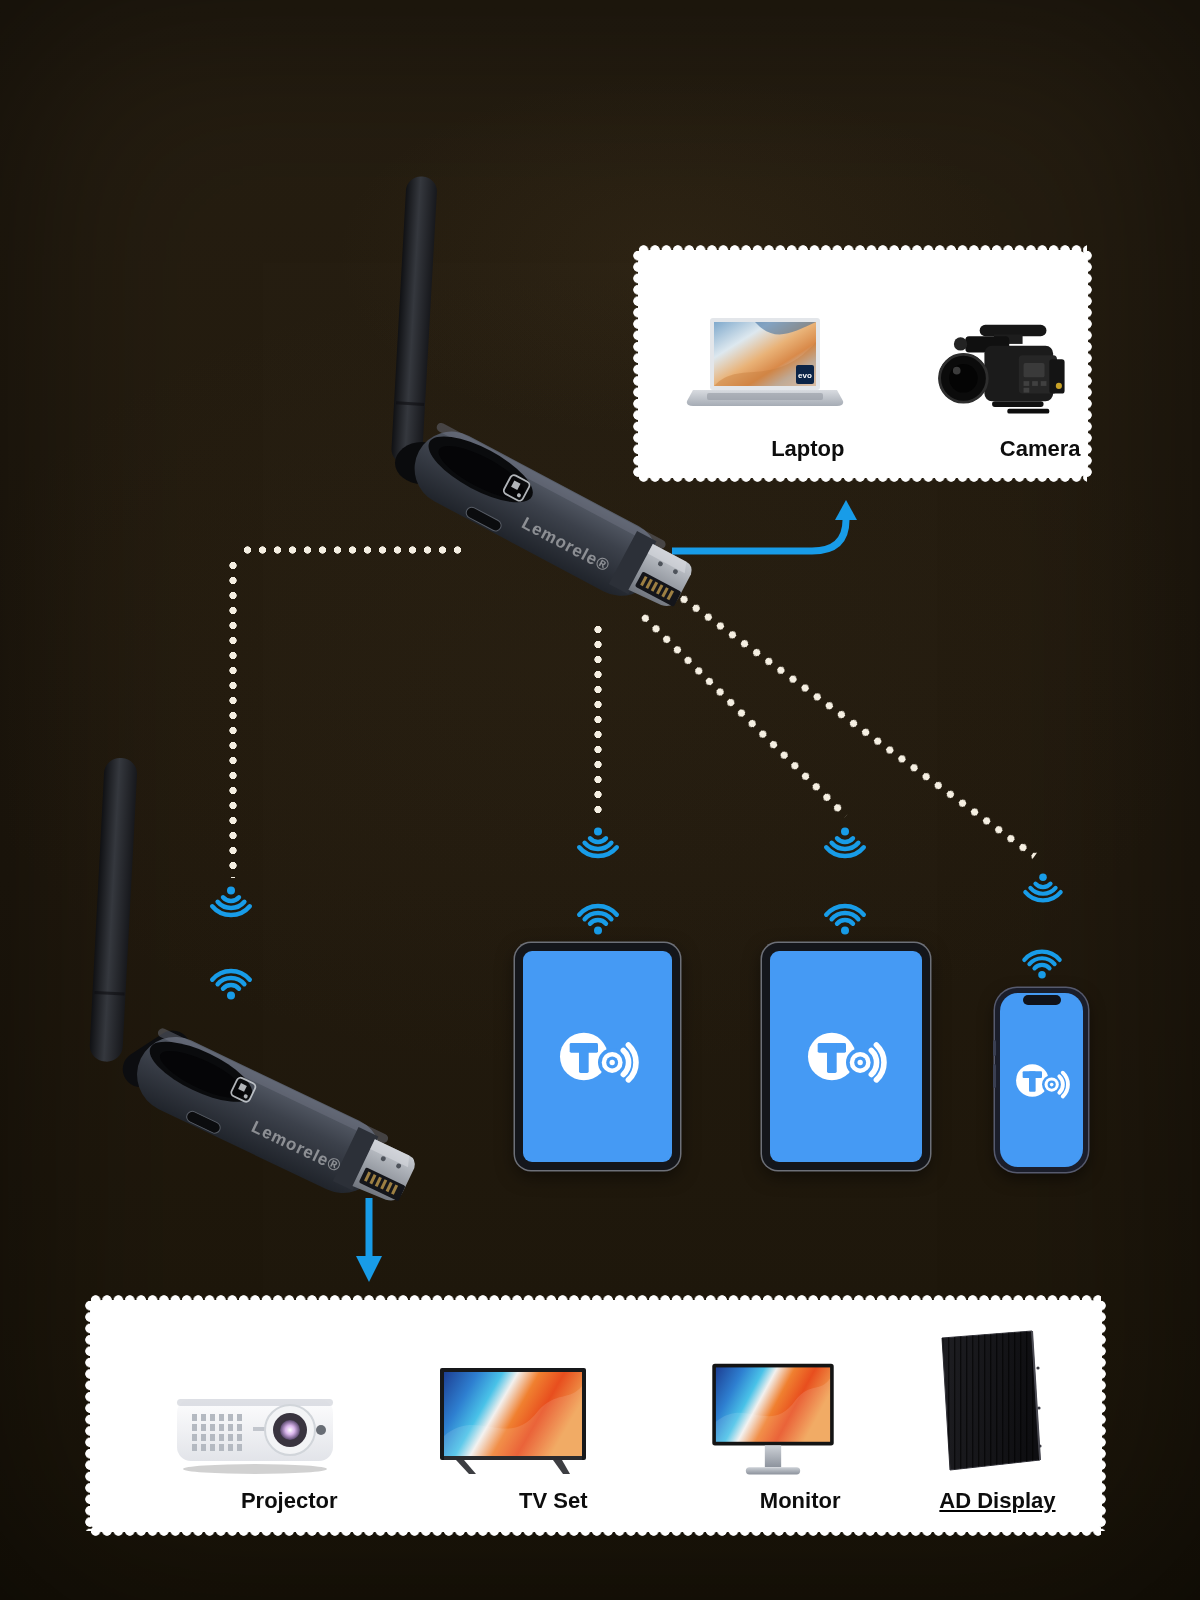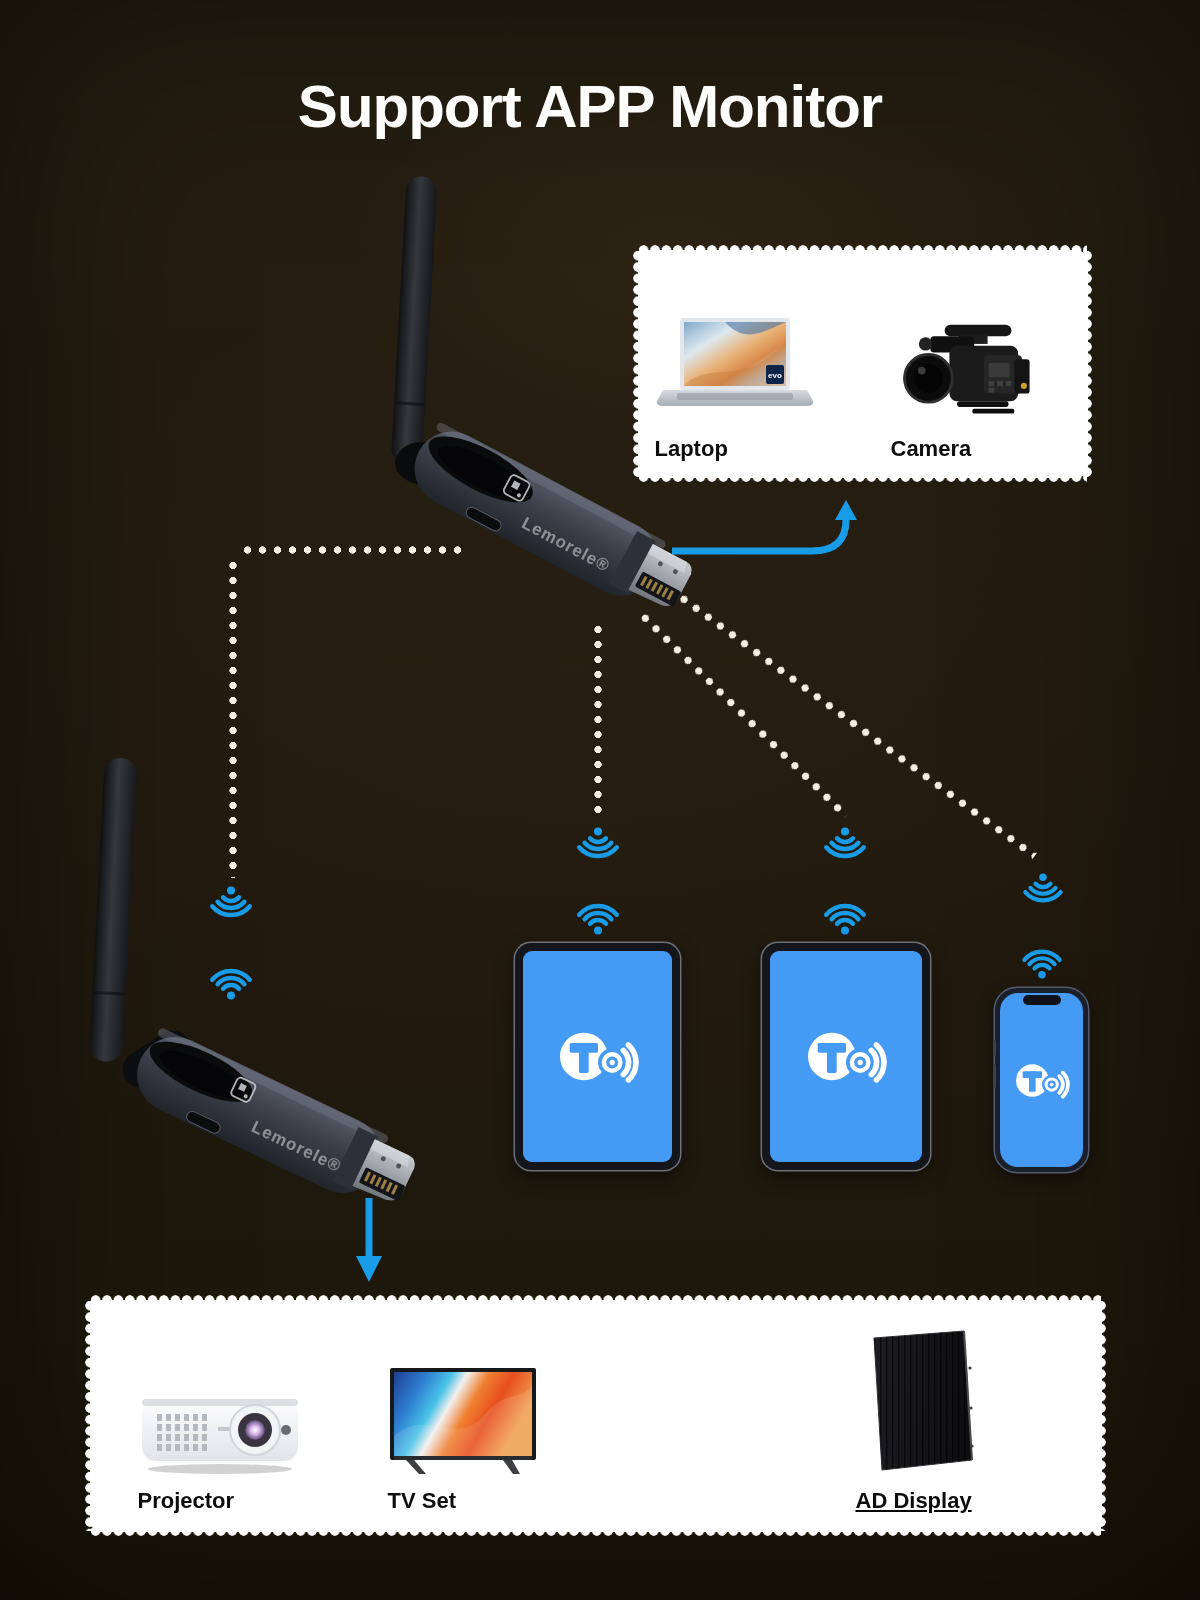--- a/index.html
+++ b/index.html
@@ -27,21 +27,21 @@
     background-image:radial-gradient(circle at 5.6px 5px, #fff 4.4px, rgba(255,255,255,0) 5.1px);
     background-size:11.4px 10px;}
   .stamp-edge.left{top:5px; bottom:5px; left:0; width:10px; background-repeat:repeat-y;
     background-image:radial-gradient(circle at 5px 5.6px, #fff 4.4px, rgba(255,255,255,0) 5.1px);
     background-size:10px 11.4px;}
   .stamp-edge.right{top:5px; bottom:5px; right:0; width:10px; background-repeat:repeat-y;
     background-image:radial-gradient(circle at 5px 5.6px, #fff 4.4px, rgba(255,255,255,0) 5.1px);
     background-size:10px 11.4px;}
   .stamp-inner{position:absolute; inset:4.5px; background:#fff; border-radius:12px;}
   .device-cell{position:absolute; transform:translateX(-50%);
-    display:flex; flex-direction:column; align-items:flex-start; justify-content:flex-end; gap:10px;}
+    display:flex; flex-direction:column; align-items:flex-end; justify-content:flex-end; gap:10px;}
   .device-label{color:#0d0d0d; font-size:22px; font-weight:700; white-space:nowrap;}
   
   .dot-h{position:absolute; height:8px;
     background-image:radial-gradient(circle, #f5efe2 3.4px, rgba(245,239,226,0) 3.9px);
     background-size:15px 8px; background-repeat:repeat-x;}
   .dot-v{position:absolute; width:8px;
     background-image:radial-gradient(circle, #f5efe2 3.4px, rgba(245,239,226,0) 3.9px);
     background-size:8px 15px; background-repeat:repeat-y;}
   .dot-diag{position:absolute; height:8px; transform-origin:0 50%;
     background-image:radial-gradient(circle, #f5efe2 3.4px, rgba(245,239,226,0) 3.9px);
@@ -59,21 +59,20 @@
   .phone .notch{position:absolute; top:7px; left:50%; transform:translateX(-50%);
     width:38px; height:10px; background:#10121a; border-radius:6px;}
   .phone .sidebtn{position:absolute; left:-2px; width:3px; background:#3a3f52; border-radius:2px;}
 </style>
 </head>
 <body>
 
 <div class="canvas">
   <div class="vignette"></div>
 
-  <div class="title">Support APP Monitor</div>
 
   <div class="dot-h" style="left:240px; top:546px; width:222px;"></div>
   <div class="dot-v" style="left:229px; top:558px; height:320px;"></div>
   <div class="dot-v" style="left:594px; top:622px; height:194px;"></div>
   <div class="dot-diag" style="left:640px; top:609px; width:289px; transform:rotate(44.6deg);"></div>
   <div class="dot-diag" style="left:678px; top:591px; width:442px; transform:rotate(36.2deg);"></div>
 
   <svg class="abs" style="left:660px; top:490px;" width="210" height="70" viewBox="0 0 210 70">
     <path d="M12,61 H152 Q186,61 186,30 V26" fill="none" stroke="#189ce8" stroke-width="7"></path>
     <polygon points="175,30 197,30 186,10" fill="#189ce8"></polygon>
@@ -389,20 +388,36 @@
           <rect x="4" y="16" width="156" height="7" rx="3.5" fill="#c8ccd3" opacity="0.6"></rect>
           <rect x="16" y="28" width="56" height="40" fill="url(#vent)"></rect>
           <rect x="80" y="44" width="14" height="4" fill="#c2c6cd"></rect>
           <circle cx="117" cy="47" r="25" fill="#f3f4f6" stroke="#d1d5da" stroke-width="2"></circle>
           <circle cx="117" cy="47" r="17" fill="#39343f"></circle>
           <circle cx="117" cy="47" r="10" fill="url(#lensGlow)"></circle>
           <circle cx="148" cy="47" r="5" fill="#686d75"></circle>
         </svg>
         <div class="device-label">Projector</div>
       </div>
+      <div class="device-cell" style="left:651px; top:18px; width:200px; height:196px;">
+        <svg width="136" height="116" viewBox="0 0 150 128">
+          <defs>
+            <linearGradient id="silverG" x1="0" y1="0" x2="0" y2="1">
+              <stop offset="0" stop-color="#cdd1d7"></stop>
+                <stop offset="1" stop-color="#8d939d"></stop>
+            </linearGradient>
+          </defs>
+          <rect x="8" y="2" width="134" height="90" rx="3" fill="#141414"></rect>
+          <rect x="12" y="6" width="126" height="82" fill="url(#artG)"></rect>
+          <path d="M12,66 C45,38 72,82 100,42 C116,22 128,34 138,18 L138,88 L12,88 Z" fill="#ffffff" opacity="0.12"></path>
+          <rect x="66" y="92" width="18" height="24" fill="url(#silverG)"></rect>
+          <rect x="45" y="116" width="60" height="8" rx="4" fill="url(#silverG)"></rect>
+        </svg>
+        <div class="device-label">Monitor</div>
+      </div>
       <div class="device-cell" style="left:866px; top:18px; width:200px; height:196px;text-decoration:underline;">
         <svg width="132" height="150" viewBox="0 0 132 150">
           <defs>
             <linearGradient id="adG" x1="0" y1="0" x2="1" y2="0.15">
               <stop offset="0" stop-color="#1e1e22"></stop>
                 <stop offset="1" stop-color="#0e0e11"></stop>
             </linearGradient>
             <pattern id="adStripes" width="6" height="8" patternUnits="userSpaceOnUse">
               <rect width="6" height="8" fill="none"></rect>
               <rect x="0" width="1.4" height="8" fill="#000000" opacity="0.6"></rect>

